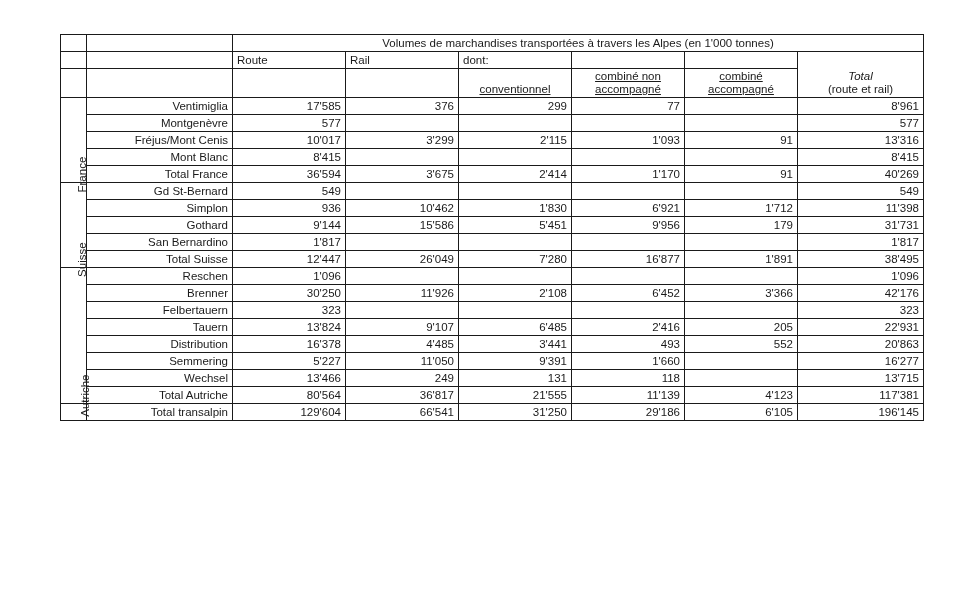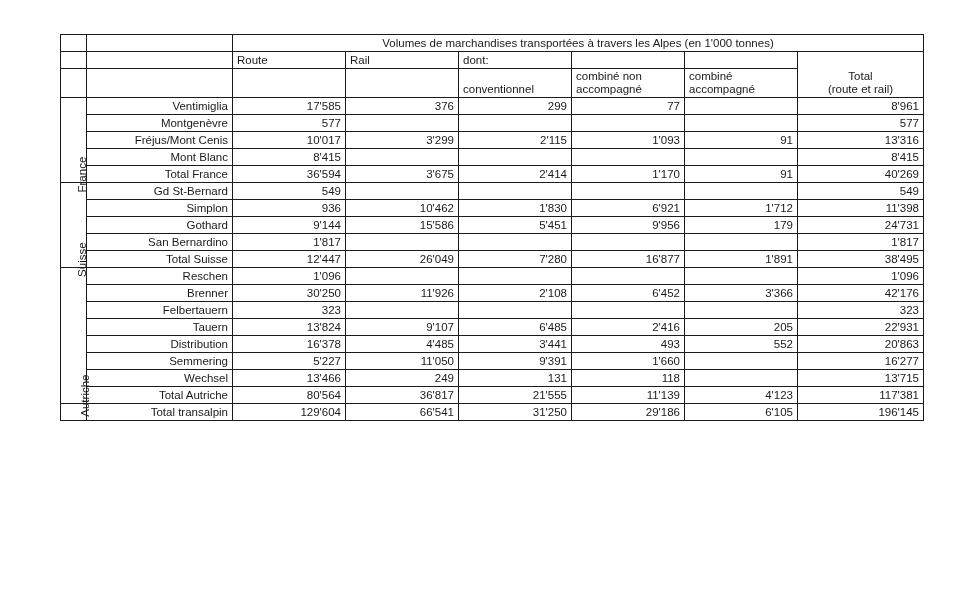--- a/index.html
+++ b/index.html
@@ -54,36 +54,38 @@
     height: 20px;
   }
   .hdr-sub {
     vertical-align: top;
     text-align: left;
     border-top: none;
     height: 21px;
   }
   .hdr-sub2 {
     vertical-align: bottom;
+    text-align: center;
     border-top: none;
     height: 36px;
+    text-decoration: underline;
   }
   .hdr-blank-left {
     border-right: 1px solid #1a1a1a;
     border-bottom: none;
   }
   .hdr-corner {
     border-bottom: none;
   }
   .hdr-total {
     text-align: center;
     vertical-align: bottom;
     height: 36px;
   }
-  .hdr-total .l1 { display: block; }
+  .hdr-total .l1 { display: block; font-style: italic; }
   .hdr-total .l2 { display: block; }
 
   
   .group-label {
     text-align: center;
     vertical-align: middle;
     padding: 0;
     position: relative;
   }
   .group-label span {
@@ -224,21 +226,21 @@
         <td class="num">1'712</td>
         <td class="num">11'398</td>
       </tr>
       <tr>
         <td class="lft">Gothard</td>
         <td class="num">9'144</td>
         <td class="num">15'586</td>
         <td class="num">5'451</td>
         <td class="num">9'956</td>
         <td class="num">179</td>
-        <td class="num">24'731</td>
+        <td class="num">31'731</td>
       </tr>
       <tr>
         <td class="lft">San Bernardino</td>
         <td class="num">1'817</td>
         <td class="num"></td>
         <td class="num"></td>
         <td class="num"></td>
         <td class="num"></td>
         <td class="num">1'817</td>
       </tr>

